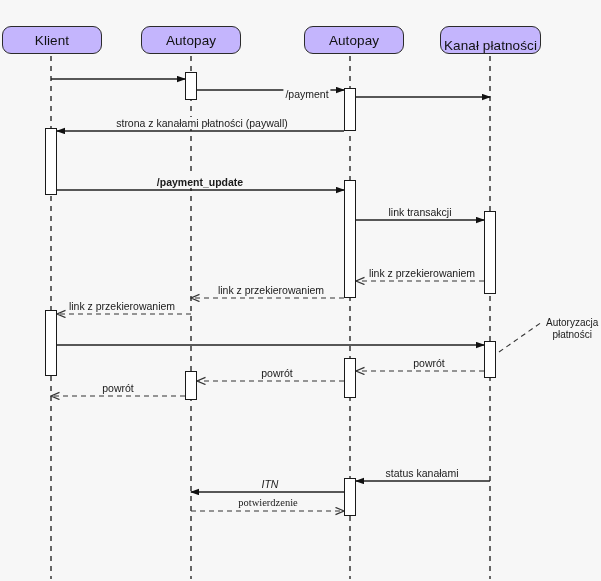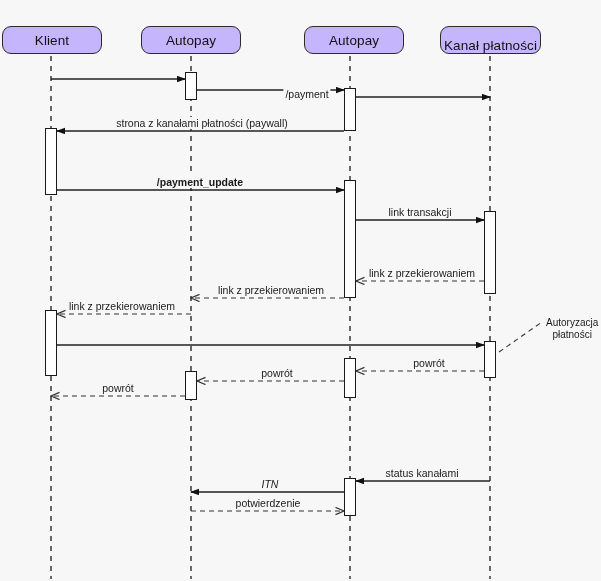--- a/index.html
+++ b/index.html
@@ -146,21 +146,21 @@
       <div class="msg-label" style="left: 200px; top: 176px; font-weight: bold;">/payment_update</div>
       <div class="msg-label" style="left: 420px; top: 206px;">link transakcji</div>
       <div class="msg-label" style="left: 422px; top: 267px;">link z przekierowaniem</div>
       <div class="msg-label" style="left: 271px; top: 284px;">link z przekierowaniem</div>
       <div class="msg-label" style="left: 122px; top: 300px;">link z przekierowaniem</div>
       <div class="msg-label" style="left: 429px; top: 357px;">powrót</div>
       <div class="msg-label" style="left: 277px; top: 367px;">powrót</div>
       <div class="msg-label" style="left: 118px; top: 382px;">powrót</div>
       <div class="msg-label" style="left: 422px; top: 467px;">status kanałami</div>
       <div class="msg-label" style="left: 270px; top: 478px; font-style: italic;">ITN</div>
-      <div class="msg-label" style="left: 268px; top: 497px;">potwierdzenie</div>
+      <div class="msg-label" style="left: 268px; top: 497px; font-family: Liberation Serif, serif;">potwierdzenie</div>
     </div>
   <div id="note-layer">
       <div class="note-label" style="left: 546px; top: 317px;">
         <div>Autoryzacja</div>
         <div>płatności</div>
       </div>
     </div>
 
 </div>
 

